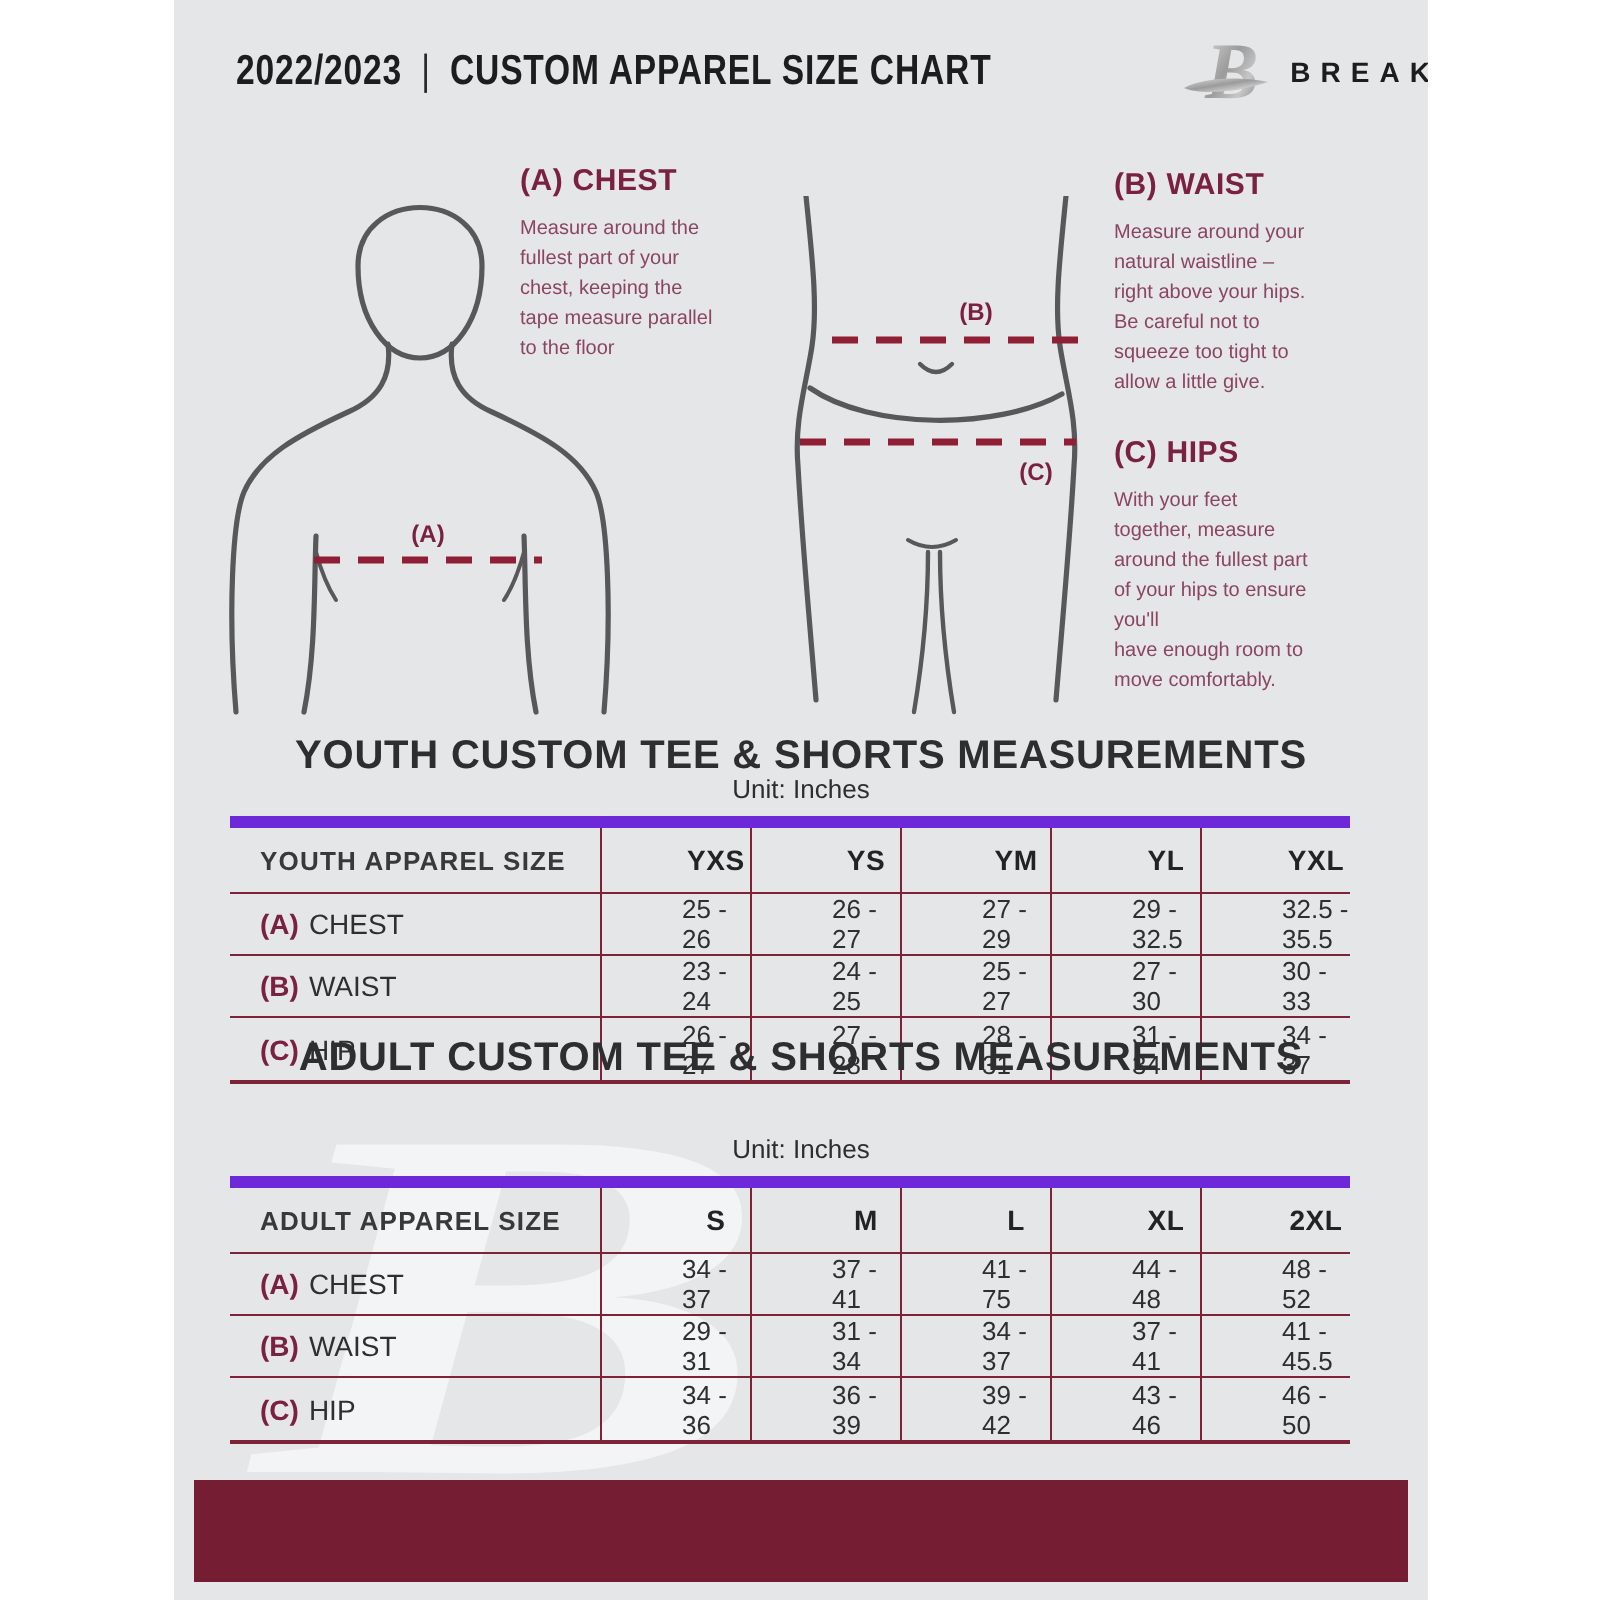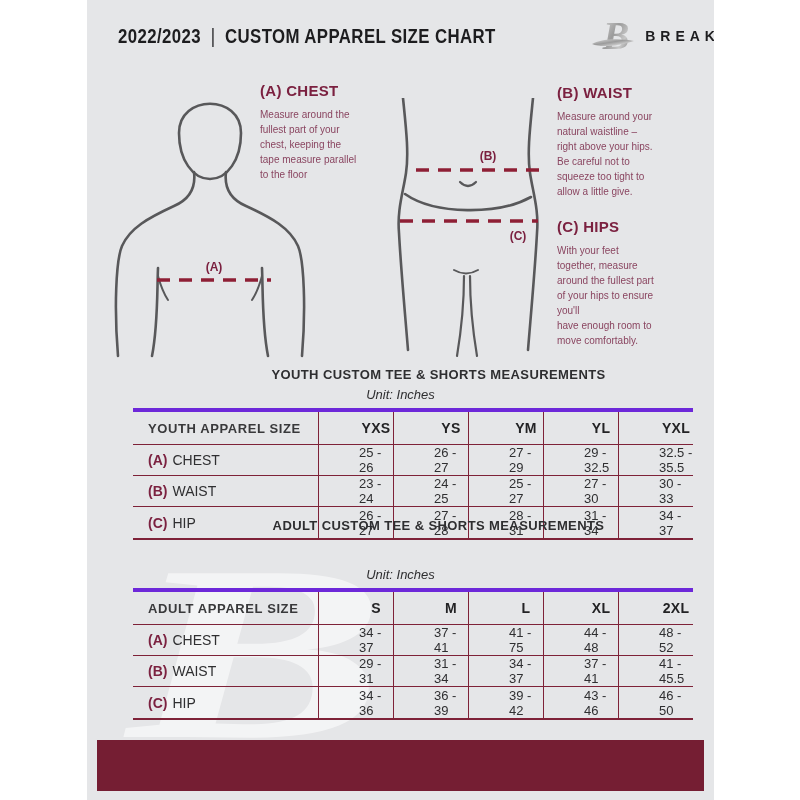--- a/index.html
+++ b/index.html
@@ -49,33 +49,33 @@
   .instr-c { left:470px; top:218px; width:152px; }
 
   
   .fig { position:absolute; }
   .fig-torso { left:21px; top:76px; }
   .fig-hips  { left:306px; top:98px; }
 
   
   .sec-title {
     position:absolute; left:0; width:627px; text-align:center;
-    font-size:13px; font-weight:bold; color:#2e2e30; letter-spacing:0.4px;padding-left:38px;
+    font-size:20px; font-weight:bold; color:#2e2e30; letter-spacing:0.4px;
   }
   .sec-unit {
     position:absolute; left:0; width:627px; text-align:center;
-    font-size:13px; font-style:italic; color:#2e2e30;
+    font-size:13px; color:#2e2e30;
   }
   .t-youth-title { top:367px; } .t-youth-unit { top:387px; }
   .t-adult-title { top:518px; } .t-adult-unit { top:567px; }
 
   
   .tbl {
-    position:absolute; left:46px; width:560px;
-    border-top:4px solid #6d28d9; border-bottom:2px solid #7e2238;
+    position:absolute; left:28px; width:560px;
+    border-top:6px solid #6d28d9; border-bottom:2px solid #7e2238;
   }
   .tbl-youth { top:408px; }
   .tbl-adult { top:588px; }
   .tr {
     display:grid; grid-template-columns:185px 75px 75px 75px 75px 75px;
     height:31px; box-sizing:border-box; border-bottom:1px solid #7e2238;
   }
   .tr.hrow { height:33px; }
   .tr:last-child { border-bottom:none; }
   .td {

